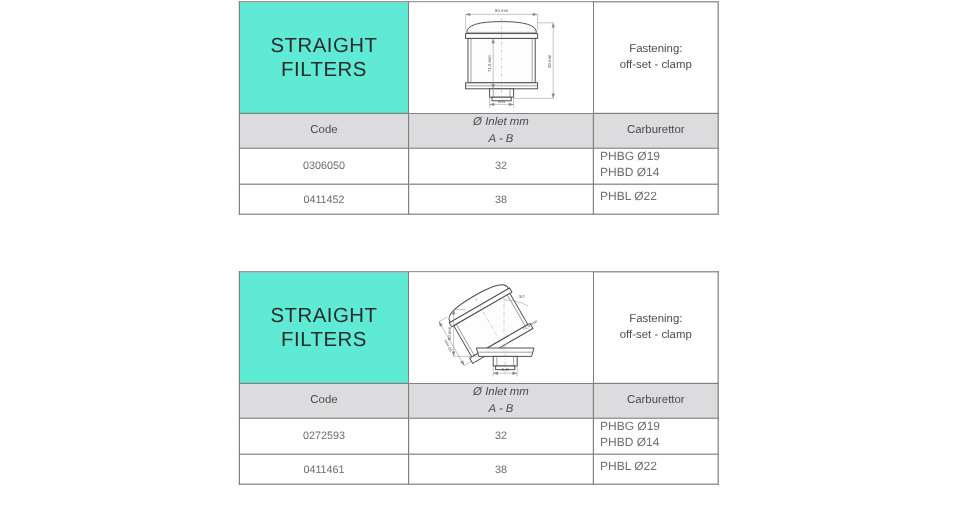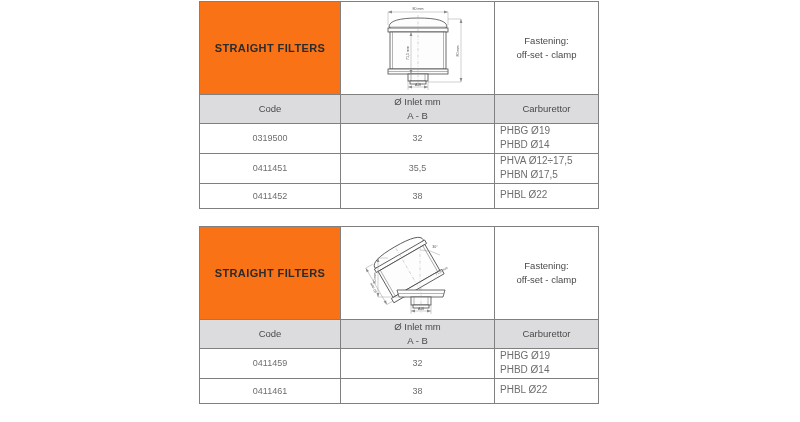--- a/index.html
+++ b/index.html
@@ -40,24 +40,24 @@
     text-align: center;
   }
 
   
   .col-code   { width: 141px; }
   .col-inlet  { width: 154px; }
   .col-carb   { width: 104px; }
 
   
   .title-cell {
-    background: #f97316;
+    background: #5eead4;
     height: 92px;
-    font-size: 11px;
-    font-weight: bold;
+    font-size: 17px;
+    font-weight: normal;
     letter-spacing: 0.4px;
     color: #2b2b2b;
   }
   .drawing-cell {
     height: 92px;
     padding: 0;
     position: relative;
     background: #ffffff;
   }
   .fastening-cell {
@@ -70,21 +70,21 @@
   .fastening-cell .fl { display: block; }
 
   
   .hdr td {
     background: #DCDCDE;
     height: 27px;
     font-size: 9.5px;
     color: #4a4a4a;
     line-height: 1.45;
   }
-  .hdr .sub { display: block; }
+  .hdr .sub { display: block; font-style: italic; }
 
   
   .data-row td {
     font-size: 9px;
     color: #6e6e6e;
     height: 24px;
   }
   .data-row.tall td { height: 25px; }
   .data-row .carb-cell {
     text-align: left;
@@ -179,33 +179,25 @@
       <tr class="hdr">
         <td>Code</td>
         <td>
           <span class="sub">Ø Inlet mm</span>
           <span class="sub">A - B</span>
         </td>
         <td>Carburettor</td>
       </tr>
 
       <tr class="data-row tall">
-        <td>0319500</td>
+        <td>0306050</td>
         <td>32</td>
         <td class="carb-cell">
           <span>PHBG Ø19</span>
           <span>PHBD Ø14</span>
-        </td>
-      </tr>
-      <tr class="data-row tall">
-        <td>0411451</td>
-        <td>35,5</td>
-        <td class="carb-cell">
-          <span>PHVA Ø12÷17,5</span>
-          <span>PHBN Ø17,5</span>
         </td>
       </tr>
       <tr class="data-row">
         <td>0411452</td>
         <td>38</td>
         <td class="carb-cell">
           <span>PHBL Ø22</span>
         </td>
       </tr>
     </tbody>
@@ -283,21 +275,21 @@
       <tr class="hdr">
         <td>Code</td>
         <td>
           <span class="sub">Ø Inlet mm</span>
           <span class="sub">A - B</span>
         </td>
         <td>Carburettor</td>
       </tr>
 
       <tr class="data-row tall">
-        <td>0411459</td>
+        <td>0272593</td>
         <td>32</td>
         <td class="carb-cell">
           <span>PHBG Ø19</span>
           <span>PHBD Ø14</span>
         </td>
       </tr>
       <tr class="data-row">
         <td>0411461</td>
         <td>38</td>
         <td class="carb-cell">

